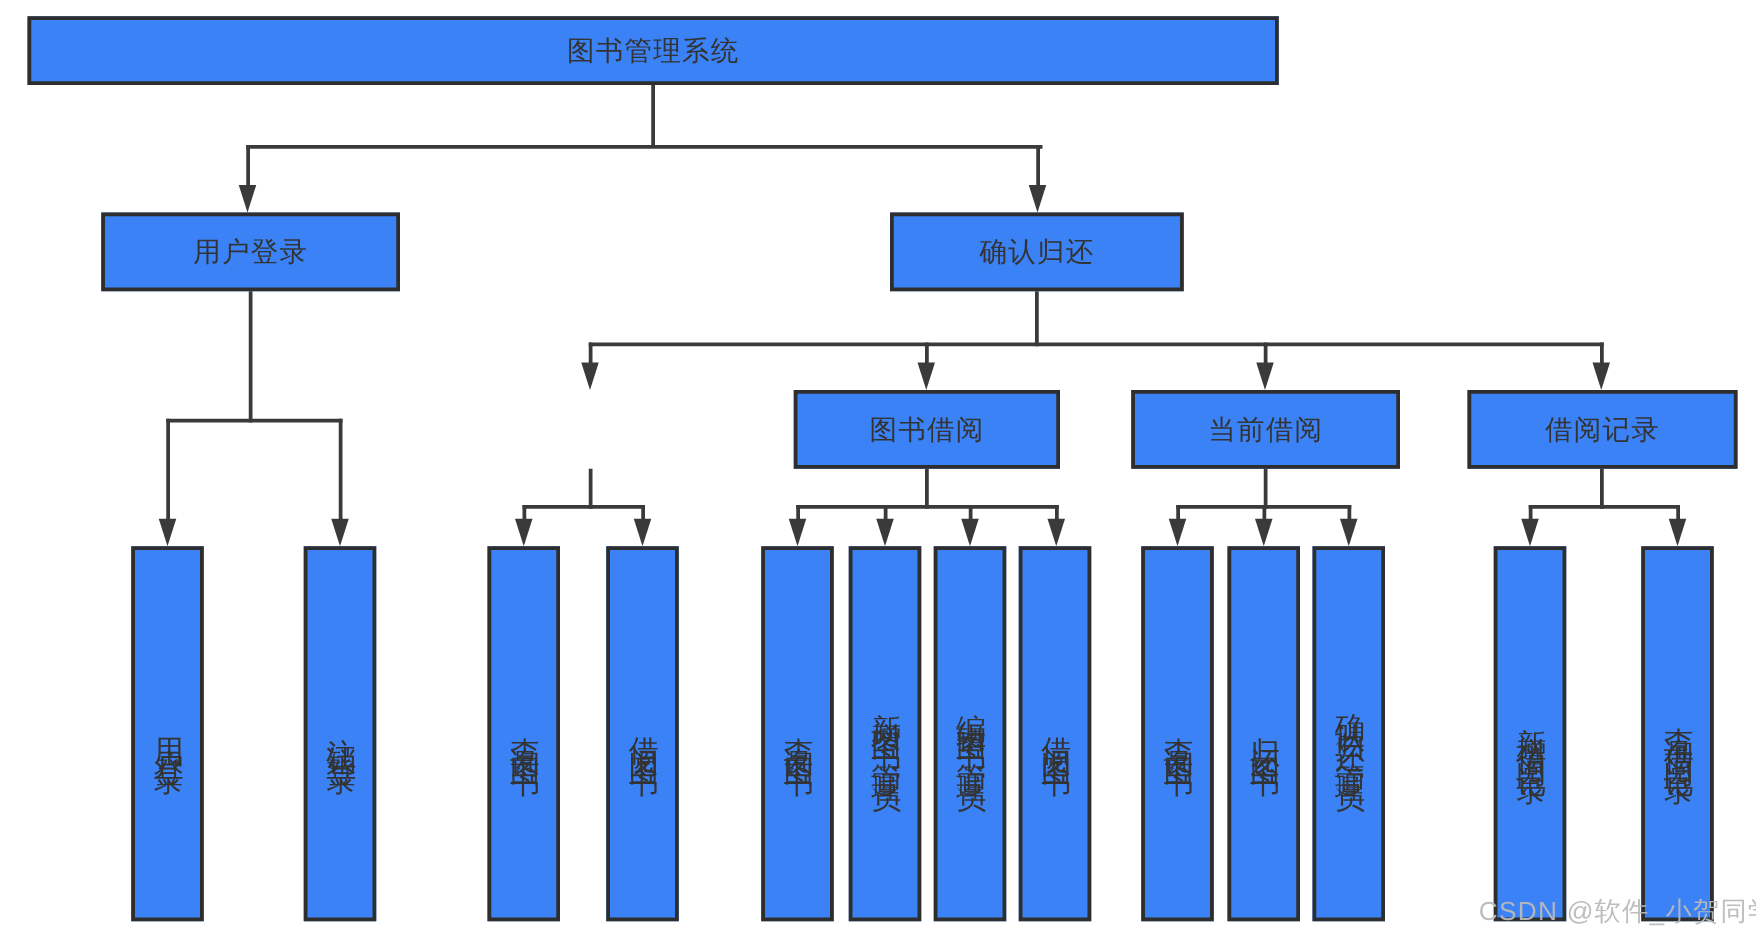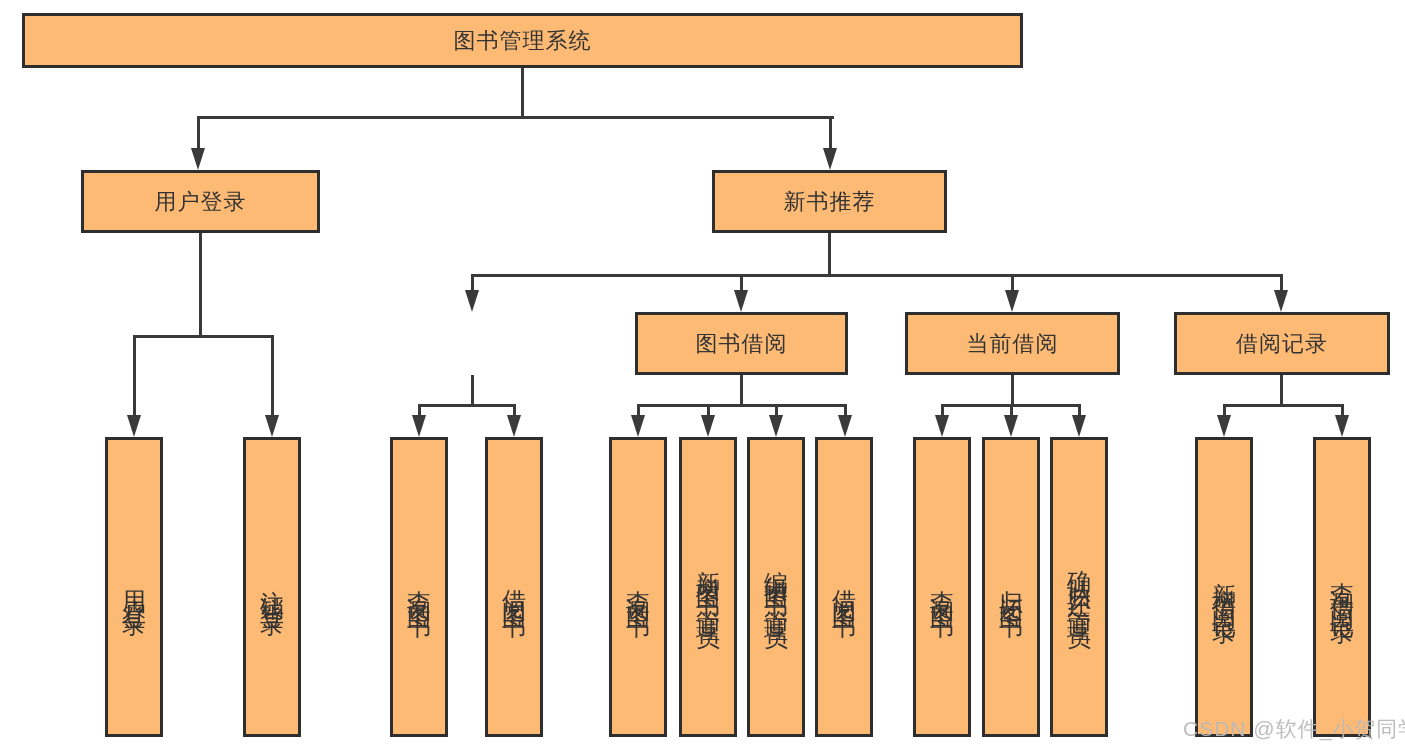--- a/index.html
+++ b/index.html
@@ -7,21 +7,21 @@
     position:relative;
     width:1405px;height:747px;
     background:#ffffff;
     font-family:"Liberation Sans","DejaVu Sans",sans-serif;
     overflow:hidden;
   }
   .box{
     position:absolute;
     box-sizing:border-box;
     border:3px solid #2e2e2e;
-    background:#fdba74;
+    background:#3b82f6;
     display:flex;
     align-items:center;
     justify-content:center;
     color:#333333;
   }
   .hlabel{
     font-size:22px;
     letter-spacing:1px;
     white-space:nowrap;
   }
@@ -66,21 +66,21 @@
   <div class="line" style="left:197px;top:116px;width:637px;height:3px"></div>
   <div class="line" style="left:197px;top:116px;width:3px;height:34px"></div>
   <div class="arrowhead" style="left:191px;top:148px"></div>
   <div class="line" style="left:829px;top:116px;width:3px;height:34px"></div>
   <div class="arrowhead" style="left:823px;top:148px"></div>
 
   <div class="box" style="left:81px;top:170px;width:239px;height:63px">
     <span class="hlabel">用户登录</span>
   </div>
   <div class="box" style="left:712px;top:170px;width:235px;height:63px">
-    <span class="hlabel">新书推荐</span>
+    <span class="hlabel">确认归还</span>
   </div>
 
   <div class="line" style="left:199px;top:233px;width:3px;height:105px"></div>
   <div class="line" style="left:133px;top:335px;width:141px;height:3px"></div>
   <div class="line" style="left:133px;top:335px;width:3px;height:82px"></div>
   <div class="arrowhead" style="left:127px;top:415px"></div>
   <div class="line" style="left:271px;top:335px;width:3px;height:82px"></div>
   <div class="arrowhead" style="left:265px;top:415px"></div>
 
   <div class="line" style="left:828px;top:233px;width:3px;height:44px"></div>

